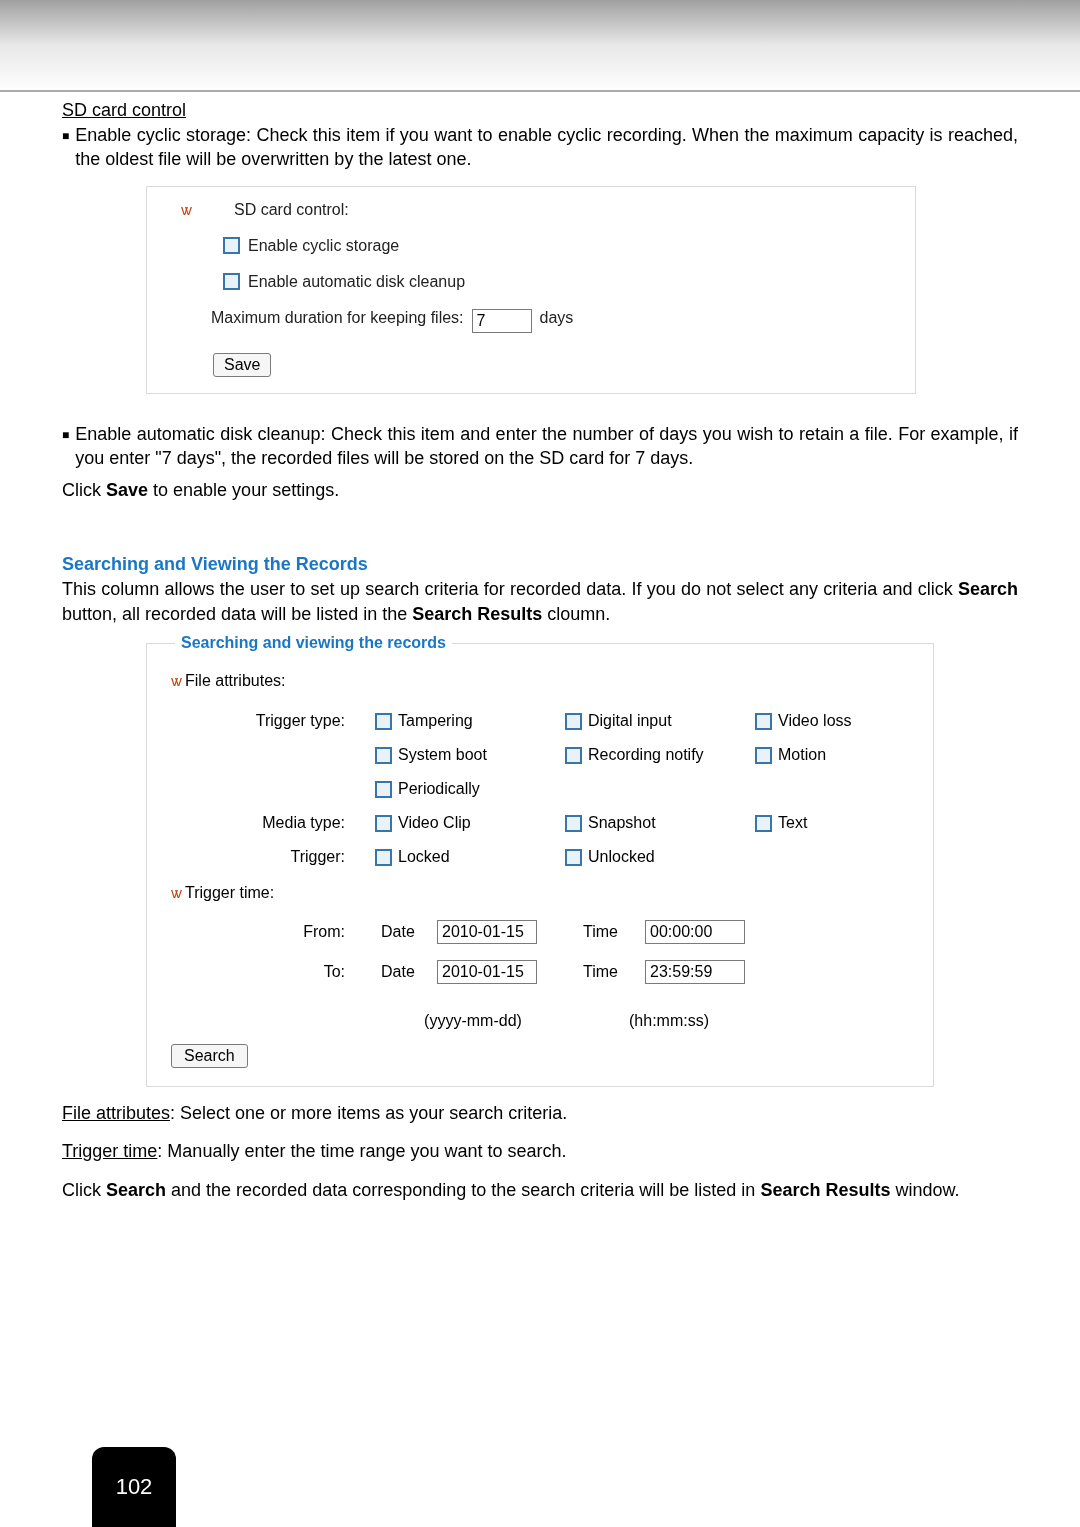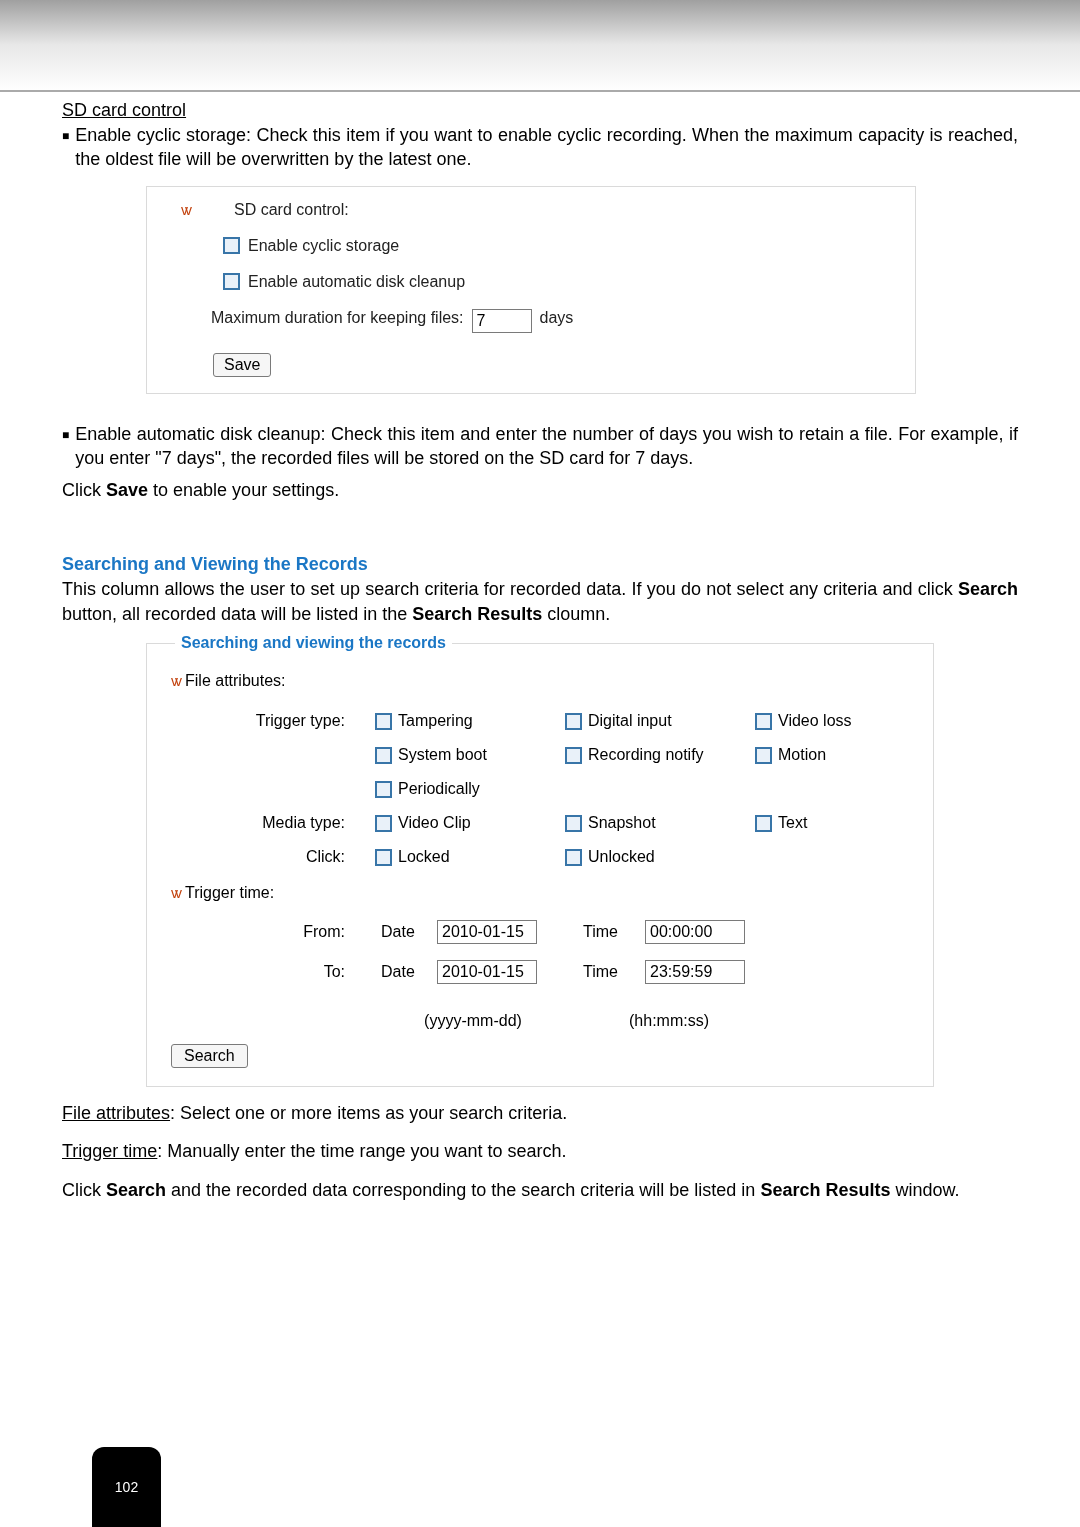--- a/index.html
+++ b/index.html
@@ -136,25 +136,25 @@
       margin: 14px 0 0 6px;
       display:inline-block;
     }
     .underline { text-decoration: underline; }
     .page-tab {
       position: absolute;
       left: 92px;
       bottom: 0;
       background:#000;
       color:#fff;
-      width: 69px;
+      width: 84px;
       height: 80px;
       border-radius: 12px 12px 0 0;
       display:flex; align-items:center; justify-content:center;
-      font-size:14px;
+      font-size:22px;
     }
     .wrapper {
       position: relative;
       min-height: 1527px;
     }
   </style>
 </head>
 <body>
 <div class="wrapper">
 
@@ -258,21 +258,21 @@
           </div>
       <div class="cbcell">
             <span class="cb"></span>
             <span>Snapshot</span>
           </div>
       <div class="cbcell">
             <span class="cb"></span>
             <span>Text</span>
           </div>
 
-      <div class="rlabel">Click:</div>
+      <div class="rlabel">Trigger:</div>
       <div class="cbcell">
             <span class="cb"></span>
             <span>Locked</span>
           </div>
       <div class="cbcell">
             <span class="cb"></span>
             <span>Unlocked</span>
           </div>
       <div></div>
     </div>

